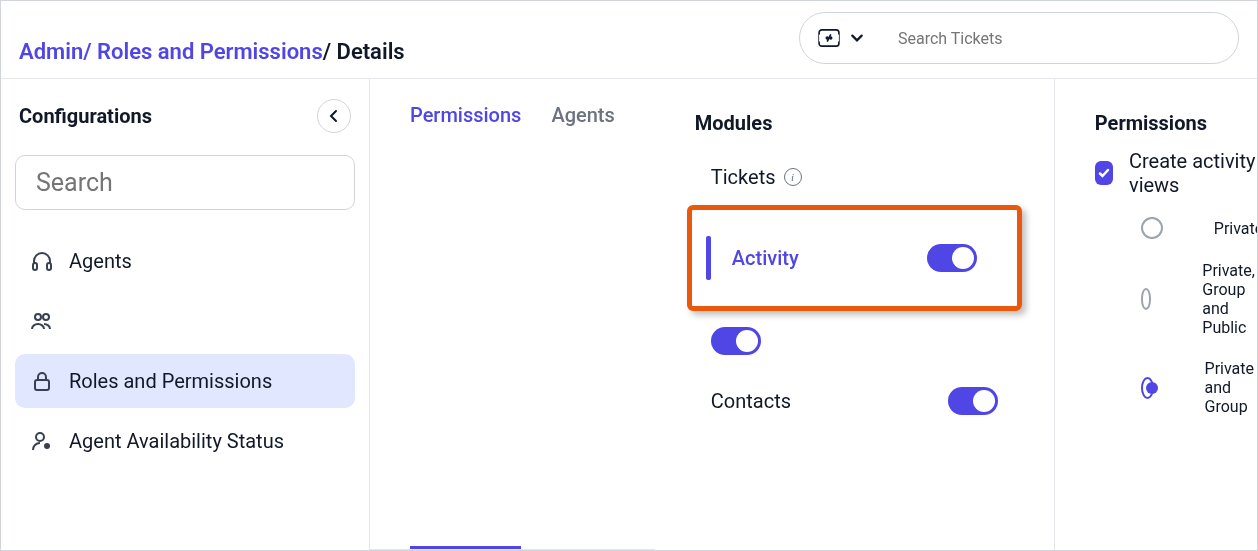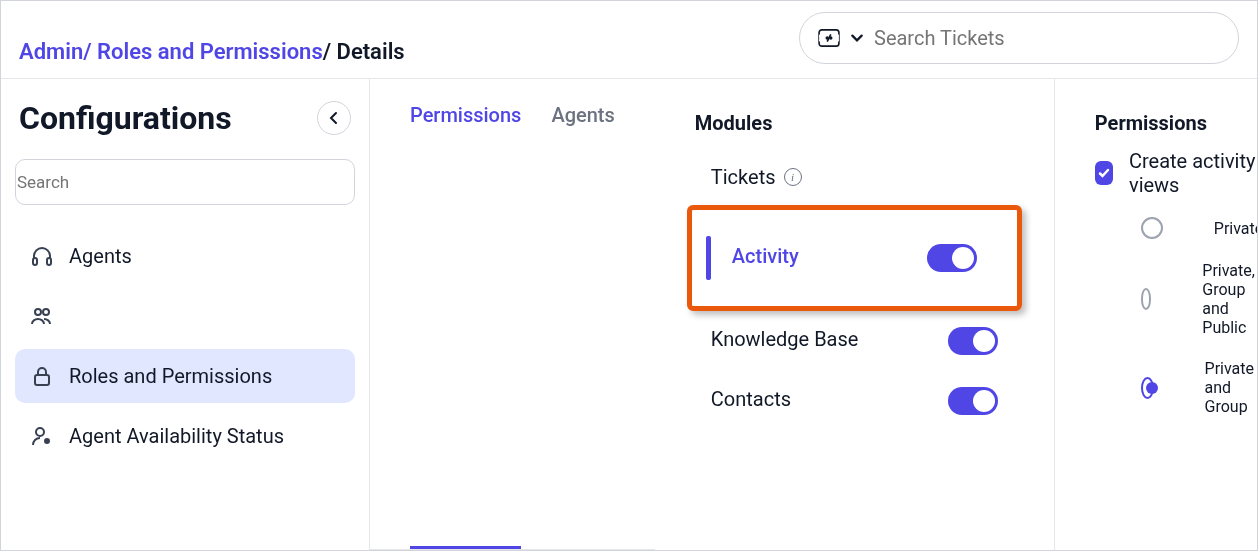--- a/index.html
+++ b/index.html
@@ -4,52 +4,52 @@
   <style>
     * { box-sizing: border-box; margin: 0; padding: 0; font-family: -apple-system, BlinkMacSystemFont, "Segoe UI", Roboto, sans-serif; }
     body { width: 1258px; height: 551px; border: 1px solid #d1d5db; background: #fff; overflow: hidden; }
     
     .topbar { display: flex; align-items: flex-end; justify-content: space-between; padding: 14px 18px; border-bottom: 1px solid #e5e7eb; height: 78px; }
     .breadcrumb { font-size: 22px; font-weight: 600; }
     .breadcrumb .bc-link { color: #4f46e5; cursor: pointer; }
     .breadcrumb .bc-current { color: #111827; }
     
     .search-tickets { display: flex; align-items: center; gap: 10px; border: 1px solid #d1d5db; border-radius: 999px; padding: 10px 18px; width: 440px; height: 52px; }
-    .search-tickets input { border: none; outline: none; font-size: 20px; color: #4c1d95; background: transparent; flex: 1; }
+    .search-tickets input { border: none; outline: none; font-size: 16px; color: #4c1d95; background: transparent; flex: 1; margin-left: 24px; }
     .ticket-icon { width: 22px; height: 18px; }
     .chevron-down { width: 14px; height: 14px; }
     
     .layout { display: flex; height: calc(100% - 78px); }
     
     .sidebar { width: 385px; border-right: 1px solid #e5e7eb; padding: 20px 14px; display: flex; flex-direction: column; }
     .sidebar-header { display: flex; align-items: center; justify-content: space-between; margin-bottom: 22px; padding: 0 4px; }
-    .sidebar-title { font-size: 32px; font-weight: 700; color: #111827; }
+    .sidebar-title { font-size: 20px; font-weight: 700; color: #111827; }
     .collapse-btn { width: 34px; height: 34px; border: 1px solid #d1d5db; border-radius: 50%; display: flex; align-items: center; justify-content: center; cursor: pointer; background: #fff; }
     
-    .sidebar-search { border: 1px solid #d1d5db; border-radius: 10px; padding: 12px 1px; font-size: 17px; color: #6b7280; outline: none; width: 340px; margin-bottom: 24px; }
+    .sidebar-search { border: 1px solid #d1d5db; border-radius: 10px; padding: 12px 20px; font-size: 25px; color: #6b7280; outline: none; width: 340px; margin-bottom: 24px; }
     
     .nav-list { display: flex; flex-direction: column; gap: 6px; }
     .nav-item { display: flex; align-items: center; gap: 14px; padding: 14px 14px; border-radius: 10px; cursor: pointer; font-size: 20px; color: #111827; }
     .nav-item.active { background: #e0e7ff; }
     .nav-icon { width: 26px; height: 26px; display: flex; align-items: center; justify-content: center; }
     
     .settings-heading { font-size: 15px; font-weight: 600; color: #6b7280; letter-spacing: 0.08em; margin-top: 38px; padding: 0 14px; }
     
     .main { flex: 1; display: flex; flex-direction: row; }
     
     .tabs { display: flex; gap: 30px; padding: 24px 40px 0 40px; border-bottom: 1px solid #e5e7eb; }
     .tab { font-size: 20px; font-weight: 500; color: #6b7280; padding-bottom: 18px; cursor: pointer; border-bottom: 3px solid transparent; }
     .tab.active { color: #4f46e5; border-bottom-color: #4f46e5; }
     
     .content { display: flex; flex: 1; overflow: hidden; }
     
     .modules-col { width: 400px; padding: 32px 40px; border-right: 1px solid #e5e7eb; }
     .col-title { font-size: 20px; font-weight: 700; color: #111827; margin-bottom: 14px; }
     
-    .module-item { display: flex; align-items: flex-start; justify-content: space-between; padding: 16px 16px; font-size: 20px; color: #111827; position: relative; }
+    .module-item { display: flex; align-items: center; justify-content: space-between; padding: 16px 16px; font-size: 20px; color: #111827; position: relative; }
     .module-item.selected { color: #4f46e5; font-weight: 500; }
     .module-item.selected::before { content: ""; position: absolute; left: -2px; top: 10px; bottom: 10px; width: 5px; background: #4f46e5; border-radius: 2px; }
     .module-left { display: flex; align-items: center; gap: 8px; }
     .info-icon { width: 18px; height: 18px; border: 1.5px solid #6b7280; border-radius: 50%; display: inline-flex; align-items: center; justify-content: center; font-size: 11px; color: #6b7280; font-style: italic; font-family: serif; }
     
     .highlight-box { border: 5px solid #ea580c; border-radius: 6px; box-shadow: 4px 4px 6px rgba(0,0,0,0.25); margin: 0 -8px; padding: 16px; }
     .highlight-box .module-item { padding: 18px 24px; }
     
     .toggle { width: 50px; height: 28px; border-radius: 999px; position: relative; cursor: pointer; transition: background 0.2s; }
     .toggle.on { background: #4f46e5; }
@@ -167,21 +167,20 @@
         </div>
 
         <div class="highlight-box">
           <div class="module-item selected">
             <span>Activity</span>
             <div class="toggle on"></div>
           </div>
         </div>
 
         <div class="module-item">
-          <span>Knowledge Base</span>
           <div class="toggle on"></div>
         </div>
 
         <div class="module-item">
           <span>Contacts</span>
           <div class="toggle on"></div>
         </div>
 
       </div>
 

